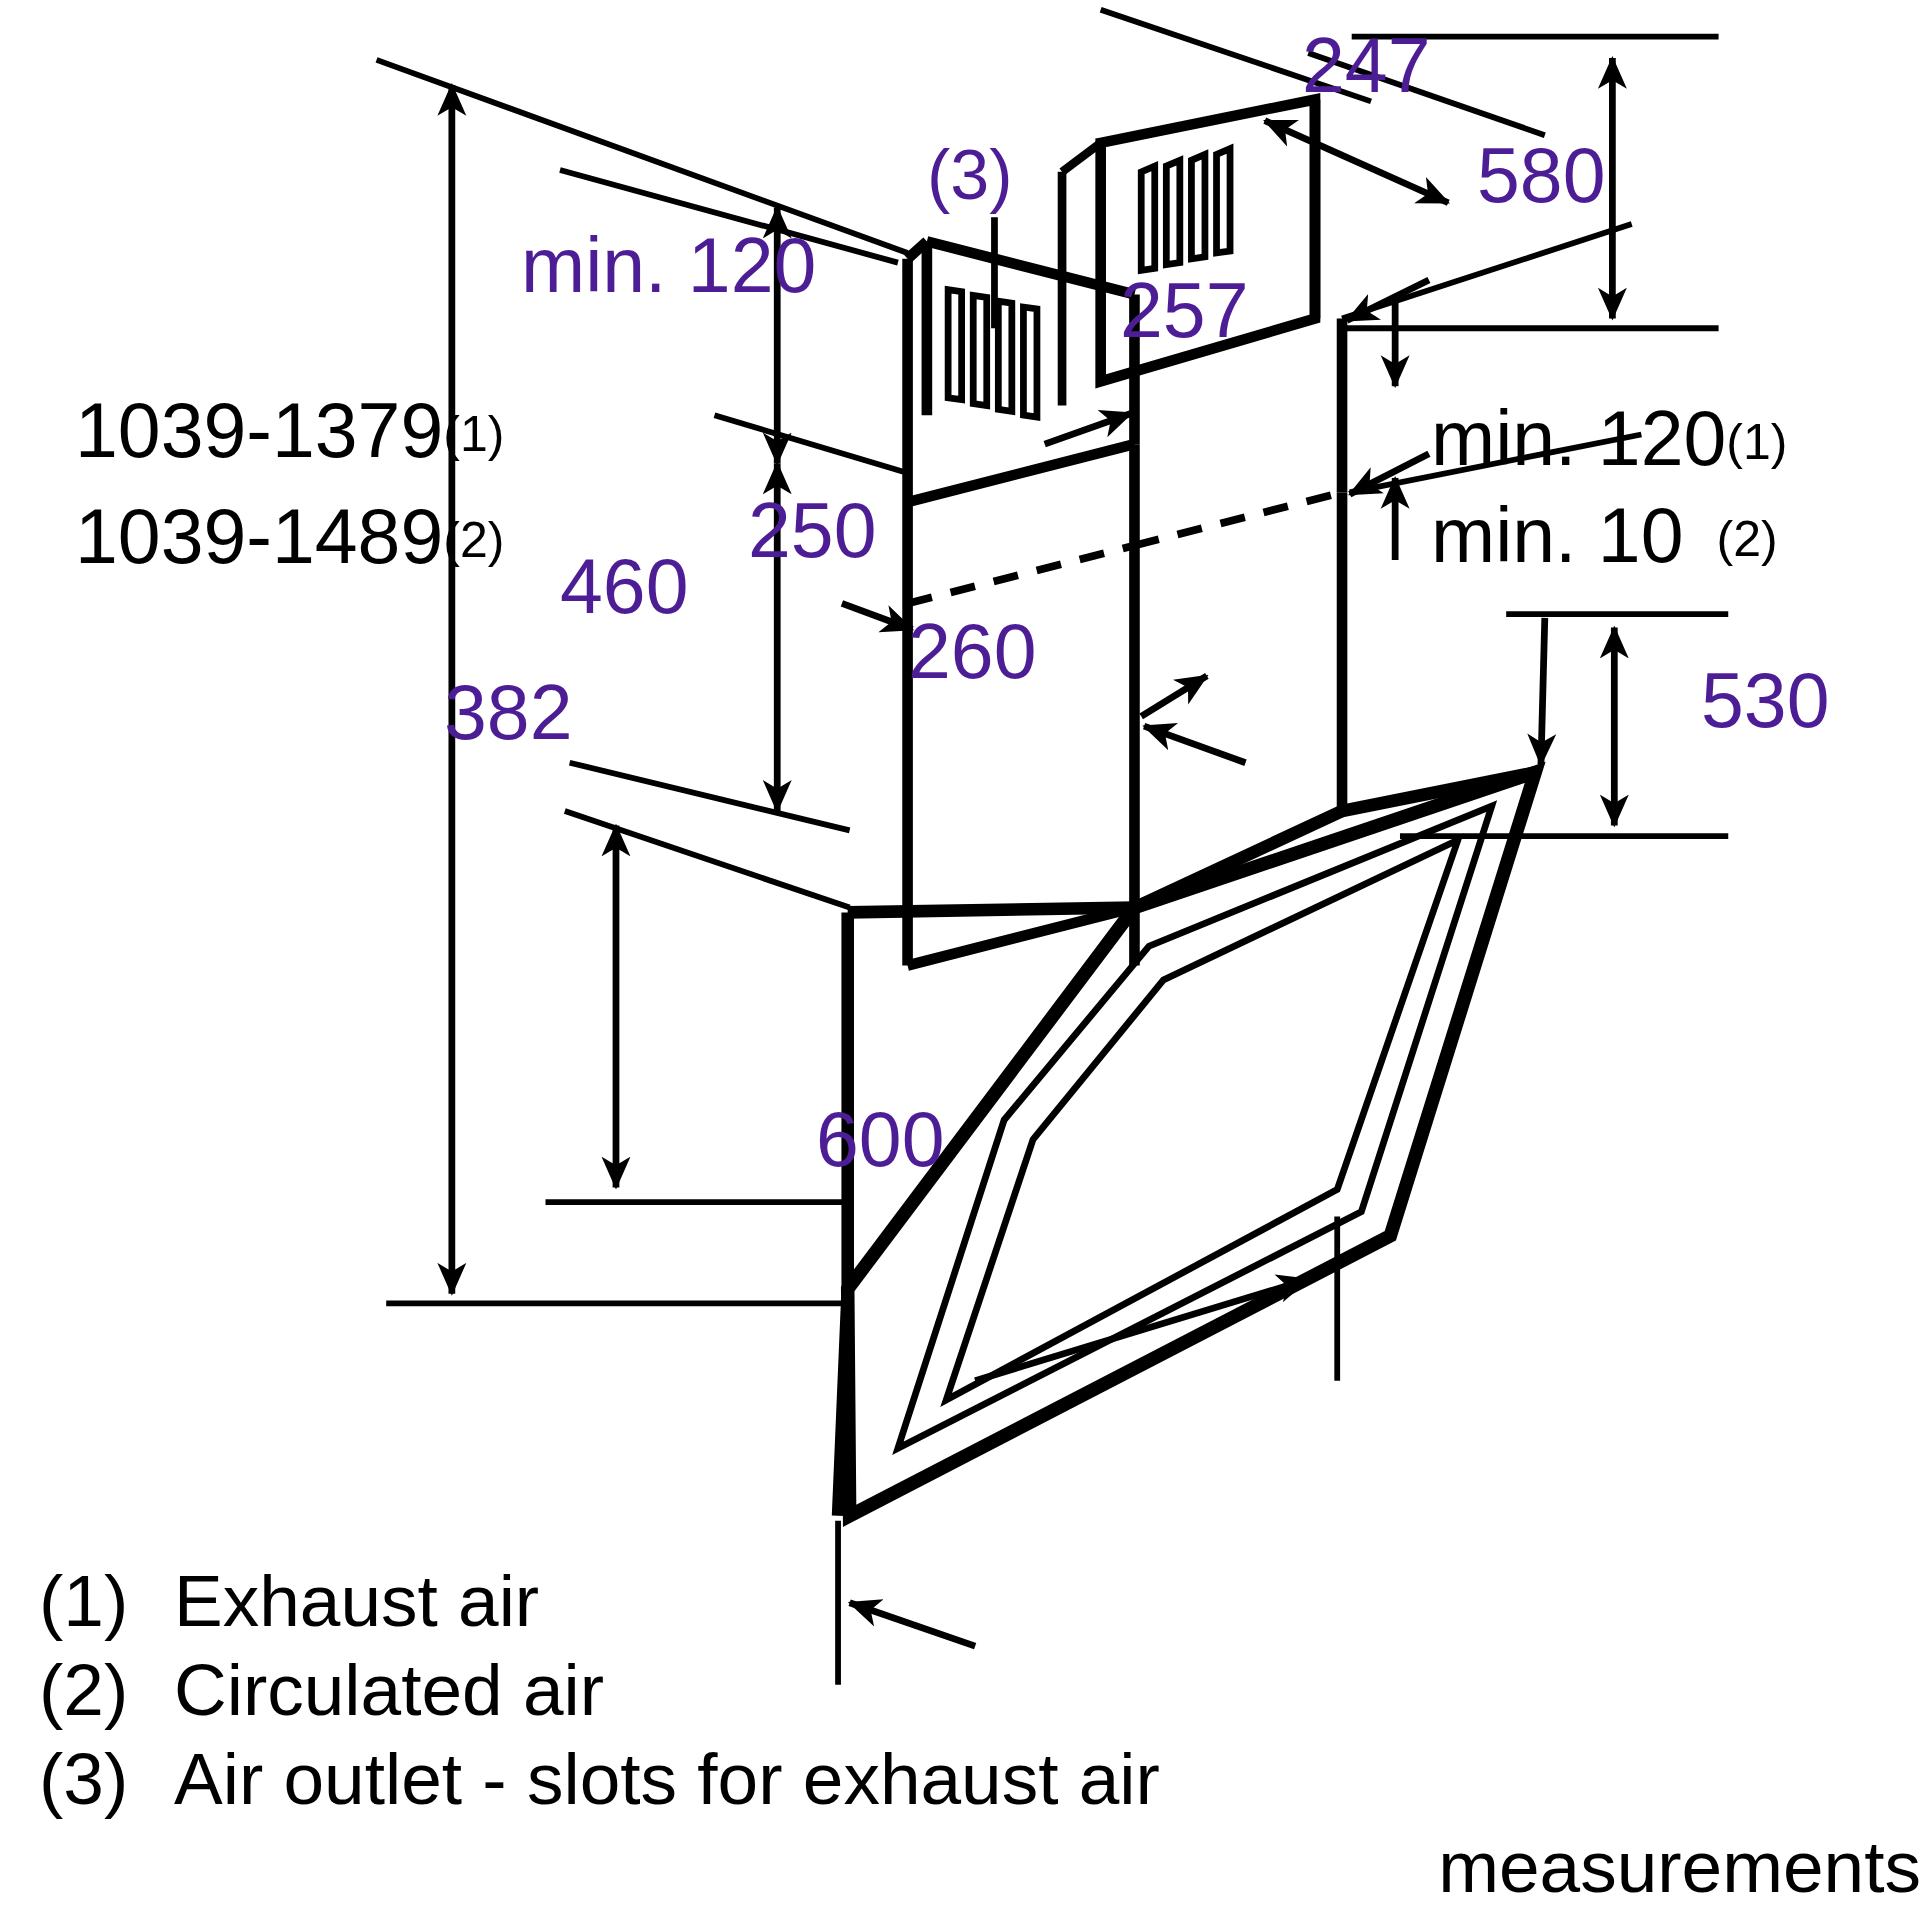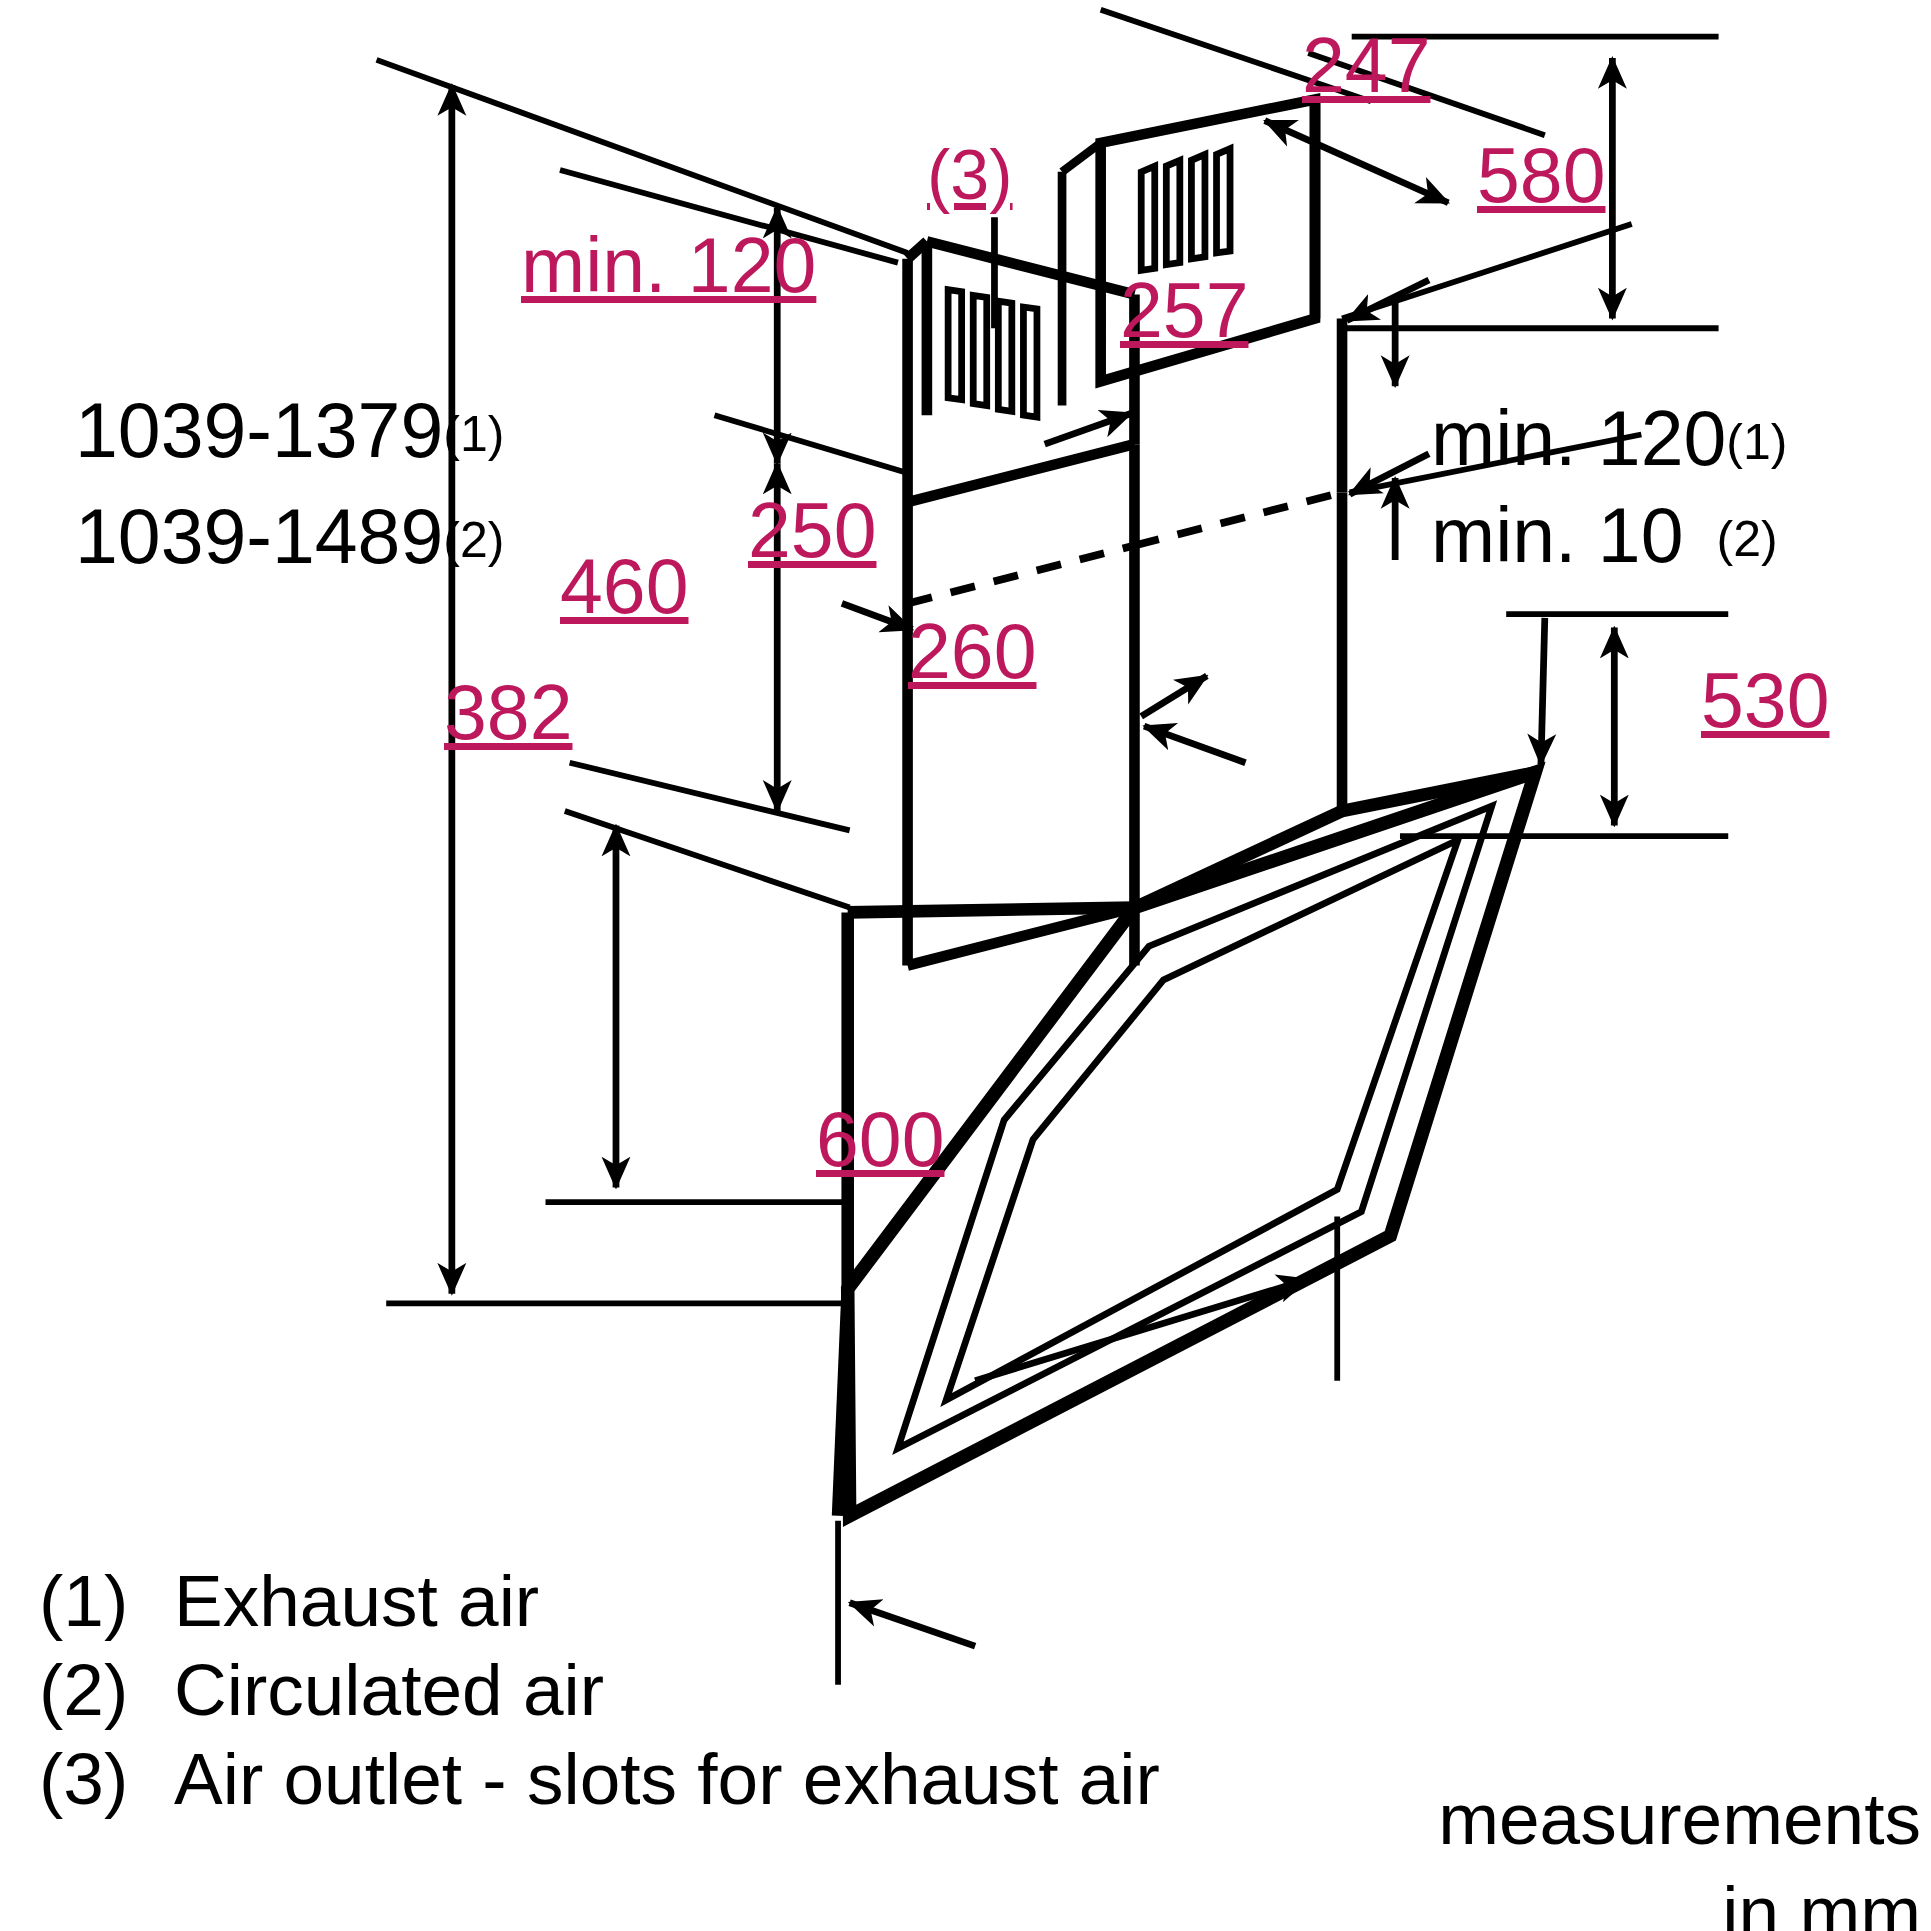--- a/index.html
+++ b/index.html
@@ -1,25 +1,25 @@
 <!DOCTYPE html>
 <html><head>
 <meta charset="utf-8">
 <style>
   html,body{margin:0;padding:0;background:#ffffff;}
   body{width:1931px;height:1931px;overflow:hidden;
        font-family:"Liberation Sans",sans-serif;color:#000;}
   #stage{position:relative;width:1931px;height:1931px;background:#fff;}
   svg#drawing{position:absolute;left:0;top:0;width:1931px;height:1931px;}
-  .lbl{position:absolute;white-space:nowrap;color:#be185d;
-       font-family:"Liberation Sans",sans-serif;line-height:1;text-decoration:underline;}
+  .lbl{position:absolute;white-space:nowrap;color:#4c1d95;
+       font-family:"Liberation Sans",sans-serif;line-height:1;}
   .dim{font-size:77px;}
   .sup{font-size:50px;vertical-align:super;}
   .legend{font-size:73px;}
-  .units{font-size:73px;}
+  .units{font-size:73px;margin-top:48px;}
   .callout{font-size:70px;}
   .stack{position:absolute;}
   .stack div{white-space:nowrap;}
   .rt{text-align:right;}
 </style>
 </head>
 <body>
 
 <div id="stage">
 

